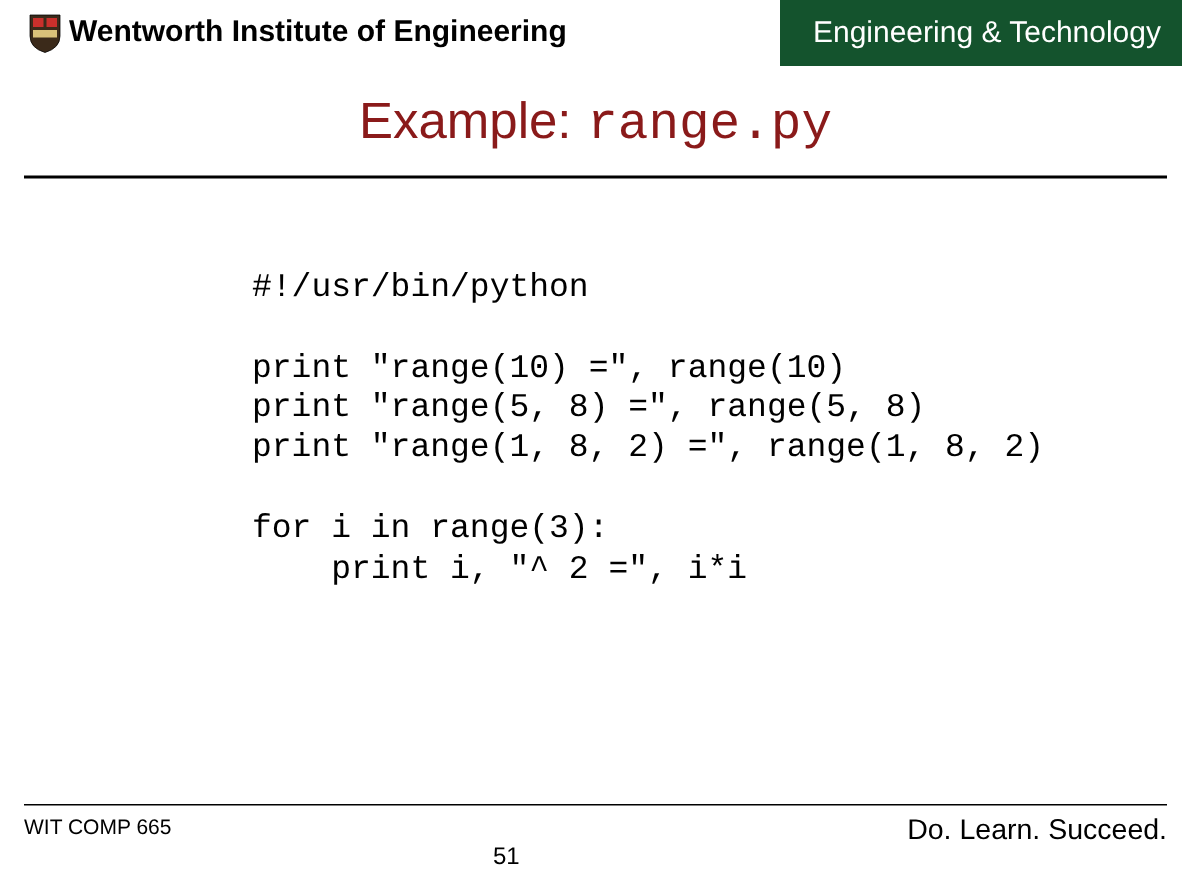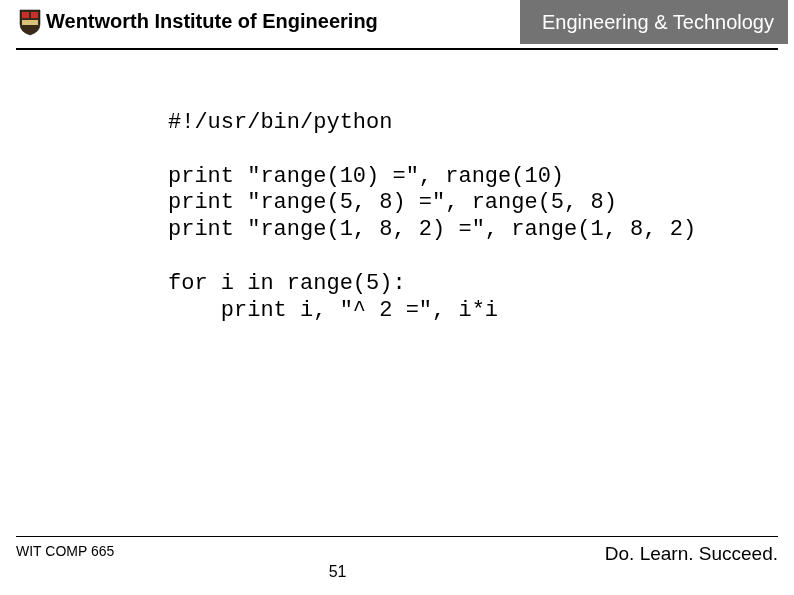--- a/index.html
+++ b/index.html
@@ -9,21 +9,21 @@
   .crest {
     position: absolute; left: 18px; top: 8px; width: 24px; height: 28px;
   }
   .inst-name {
     position: absolute; left: 46px; top: 10px;
     font-family: Arial, Helvetica, sans-serif;
     font-weight: 700; font-size: 20px; color: #000;
   }
   .dept-box {
     position: absolute; right: 6px; top: 0;
-    background: #737373; color: #fff;
+    background: #14532d; color: #fff;
     padding: 10px 14px 10px 22px;
     font-family: Arial, Helvetica, sans-serif;
     font-size: 20px; font-weight: 400;
     height: 44px; display: flex; align-items: center;
   }
   .title-wrap { text-align: center; margin-top: 18px; padding-bottom: 10px; }
   .title-text {
     font-family: Verdana, Geneva, sans-serif;
     font-size: 34px; color: #8a1a1a;
     display: inline-block;
@@ -69,29 +69,33 @@
     <svg class="crest" viewBox="0 0 24 28">
       <path d="M2 2 H22 V16 Q22 24 12 27 Q2 24 2 16 Z" fill="#3b2a1a" stroke="#000" stroke-width="0.5"></path>
       <rect x="4" y="4" width="7" height="6" fill="#c9302c"></rect>
       <rect x="13" y="4" width="7" height="6" fill="#c9302c"></rect>
       <rect x="4" y="12" width="16" height="5" fill="#d9c17a"></rect>
     </svg>
     <div class="inst-name">Wentworth Institute of Engineering</div>
     <div class="dept-box">Engineering &amp; Technology</div>
   </div>
 
+  <div class="title-wrap">
+    <span class="title-text">Example:</span>
+    <span class="title-code">range.py</span>
+  </div>
   <hr class="title-rule">
 
   <div class="code-block"><span>#!/usr/bin/python</span>
 <span></span>
 <span>print "range(10) =", range(10)</span>
 <span>print "range(5, 8) =", range(5, 8)</span>
 <span>print "range(1, 8, 2) =", range(1, 8, 2)</span>
 <span></span>
-<span>for i in range(5):</span>
+<span>for i in range(3):</span>
 <span>    print i, "^ 2 =", i*i</span></div>
 
   <div class="footer">
     <hr class="footer-rule">
     <div class="footer-row">
       <span class="course">WIT COMP 665</span>
       <span class="pagenum">51</span>
       <span class="tagline">Do. Learn. Succeed.</span>
     </div>
   </div>

